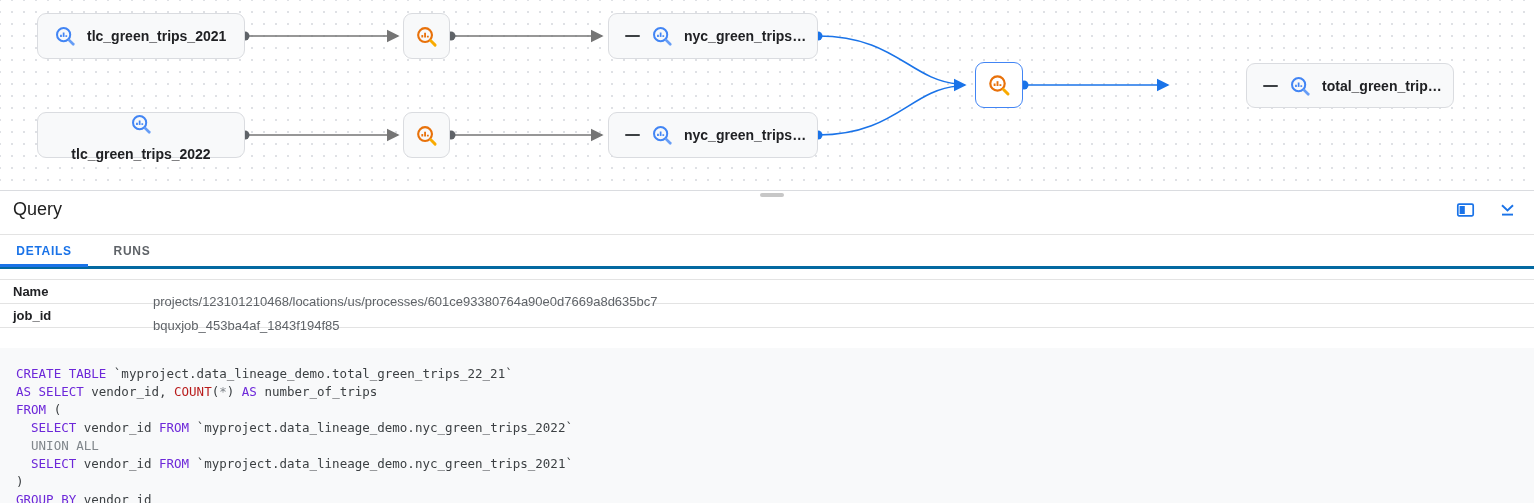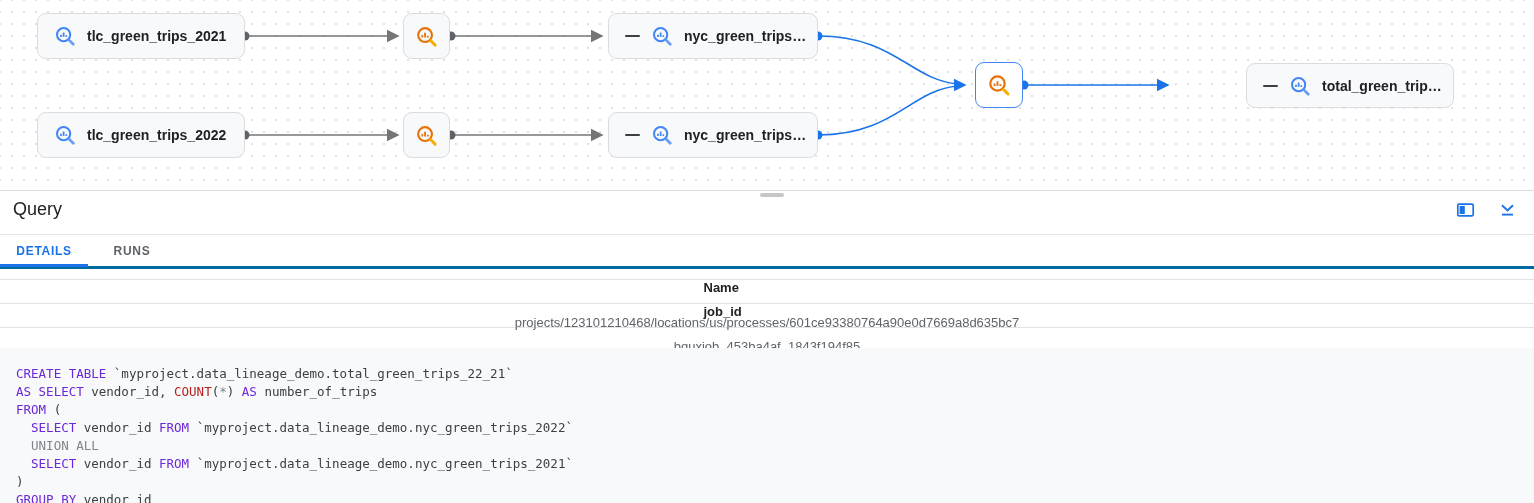--- a/index.html
+++ b/index.html
@@ -38,21 +38,21 @@
   .tabs { display:flex; height:34px; border-bottom:3px solid #0369a1; }
   .tab { width:88px; display:flex; align-items:center; justify-content:center;
     font-size:12px; font-weight:600; letter-spacing:.7px; color:#5f6368;
     cursor:pointer; position:relative; }
   .tab.active { color:#1a73e8; }
   .tab.active::after { content:""; position:absolute; left:0; right:0; bottom:-1px;
     height:3px; background:#1a73e8; }
 
   .details-table { margin-top:10px; border-top:1px solid #e3e3e3; }
   .detail-row { display:flex; align-items:center; height:24px;
-    border-bottom:1px solid #e3e3e3; font-size:13px;flex-direction:column; }
+    border-bottom:1px solid #e3e3e3; font-size:13px; }
   .detail-label { width:153px; padding-left:13px; font-weight:700; color:#202124; flex:none; }
   .detail-value { color:#5f6368;margin-top:20px; }
 
   .code-block { position:absolute; left:0; right:0; top:157px; bottom:0;
     background:#f8f9fa; padding:17px 16px; overflow:hidden;
     font-family:"DejaVu Sans Mono","Liberation Mono",monospace;
     font-size:12.5px; line-height:18px; color:#3c4043; white-space:pre; }
   .tok-kw { color:#6d28d9; }
   .tok-fn { color:#b91c1c; }
   .tok-cm { color:#80868b; }
@@ -99,21 +99,21 @@
     <svg class="bq-icon" width="22" height="22" viewBox="0 0 24 24">
       <circle cx="10.5" cy="10.5" r="7.2" fill="none" stroke="#4285f4" stroke-width="2.2"></circle>
       <line x1="16.5" y1="16.5" x2="21" y2="21" stroke="#669df6" stroke-width="3" stroke-linecap="round"></line>
       <line x1="7.6" y1="10.5" x2="7.6" y2="13" stroke="#4285f4" stroke-width="1.9"></line>
       <line x1="10.5" y1="8.2" x2="10.5" y2="13" stroke="#4285f4" stroke-width="1.9"></line>
       <line x1="13.4" y1="11.2" x2="13.4" y2="13" stroke="#4285f4" stroke-width="1.9"></line>
     </svg>
     <span>tlc_green_trips_2021</span>
   </div>
 
-  <div class="table-node" style="left:37px; top:112px; width:208px;">
+  <div class="table-node" style="left:37px; top:112px; width:208px;flex-direction:column;">
     <svg class="bq-icon" width="22" height="22" viewBox="0 0 24 24">
       <circle cx="10.5" cy="10.5" r="7.2" fill="none" stroke="#4285f4" stroke-width="2.2"></circle>
       <line x1="16.5" y1="16.5" x2="21" y2="21" stroke="#669df6" stroke-width="3" stroke-linecap="round"></line>
       <line x1="7.6" y1="10.5" x2="7.6" y2="13" stroke="#4285f4" stroke-width="1.9"></line>
       <line x1="10.5" y1="8.2" x2="10.5" y2="13" stroke="#4285f4" stroke-width="1.9"></line>
       <line x1="13.4" y1="11.2" x2="13.4" y2="13" stroke="#4285f4" stroke-width="1.9"></line>
     </svg>
     <span>tlc_green_trips_2022</span>
   </div>
 

